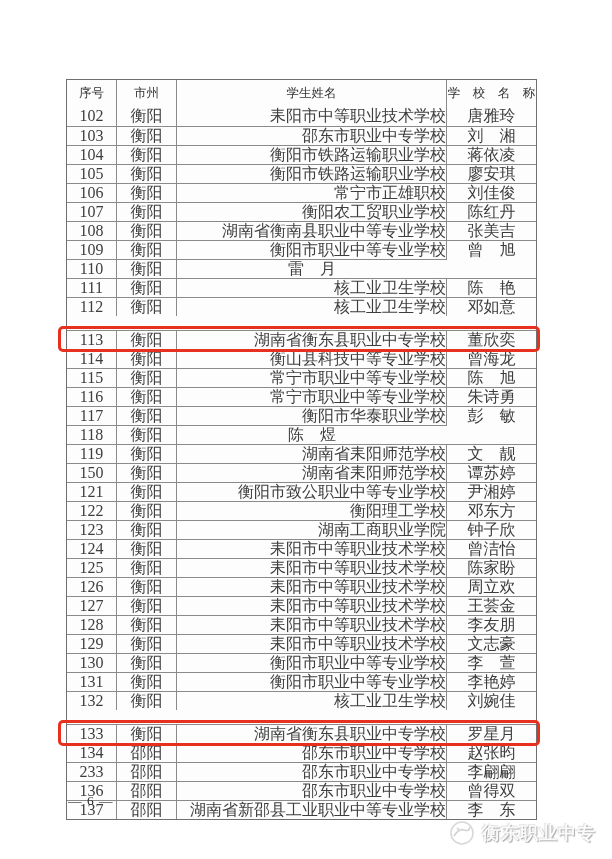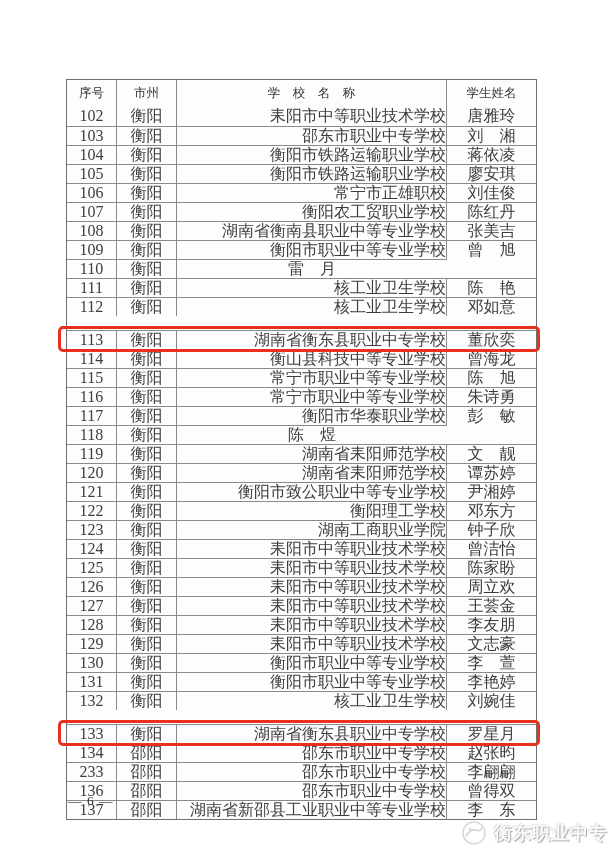--- a/index.html
+++ b/index.html
@@ -45,43 +45,43 @@
     border:3px solid var(--hl-color,#e8301f);
     border-radius:5px;
     pointer-events:none;
     z-index:5;
   }
   .pageno {
     position:absolute; left:68px; top:793px;
     font-size:13.5px; color:#2d2d2d; letter-spacing:1px;
   }
   .wm {
-    position:absolute; top:820px; right:4px;
+    position:absolute; top:820px; right:16px;
     display:flex; align-items:center; gap:7px;
     user-select:none;
   }
   .wm-text {
     font-size:18px; font-weight:bold;
     color:#fafafa;
     text-shadow:1px 1px 1px #a8a8a8, -1px -1px 1px #e0e0e0;
     letter-spacing:1px;
   }
   .wm-logo { width:26px; height:26px; opacity:.85; }
 </style>
 </head>
 <body>
 
 <div class="page">
 
   <div class="tbl">
     <div class="row header">
       <div class="c c1">序号</div>
       <div class="c c2">市州</div>
+      <div class="c c4">学生姓名</div>
       <div class="c c3">学　校　名　称</div>
-      <div class="c c4">学生姓名</div>
     </div>
     <div id="rows-container">
         <div class="row">
       <div class="c c1">102</div>
       <div class="c c2">衡阳</div>
       <div class="c c3">耒阳市中等职业技术学校</div>
       <div class="c c4">唐雅玲</div>
     </div>
         <div class="row">
       <div class="c c1">103</div>
@@ -177,21 +177,21 @@
       <div class="c c2">衡阳</div>
       <div class="c c4">陈　煜</div>
     </div>
         <div class="row">
       <div class="c c1">119</div>
       <div class="c c2">衡阳</div>
       <div class="c c3">湖南省耒阳师范学校</div>
       <div class="c c4">文　靓</div>
     </div>
         <div class="row">
-      <div class="c c1">120</div>
+      <div class="c c1">150</div>
       <div class="c c2">衡阳</div>
       <div class="c c3">湖南省耒阳师范学校</div>
       <div class="c c4">谭苏婷</div>
     </div>
         <div class="row">
       <div class="c c1">121</div>
       <div class="c c2">衡阳</div>
       <div class="c c3">衡阳市致公职业中等专业学校</div>
       <div class="c c4">尹湘婷</div>
     </div>

